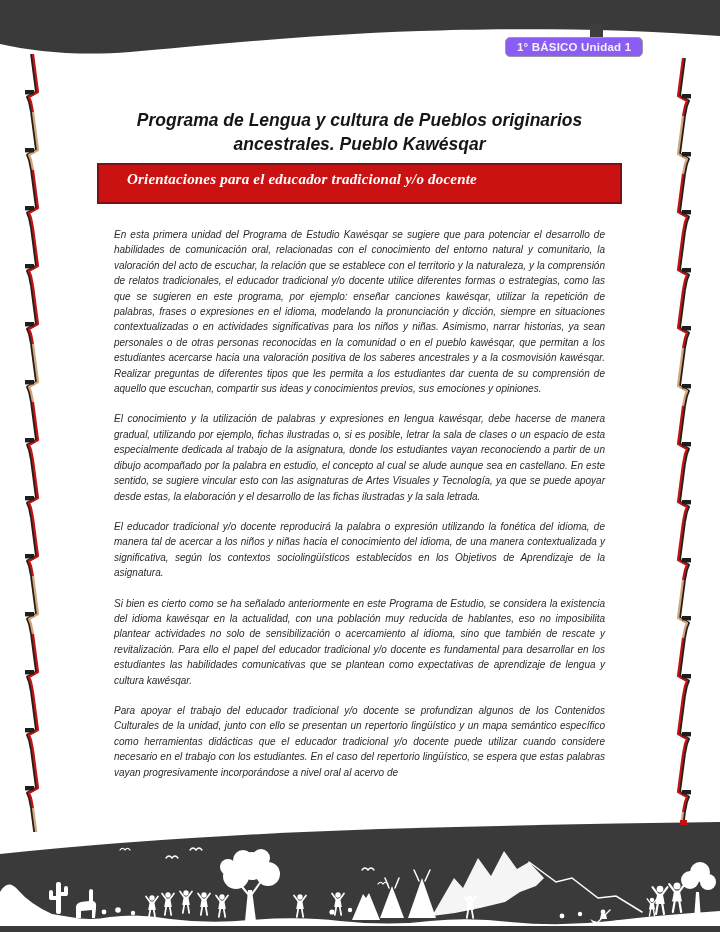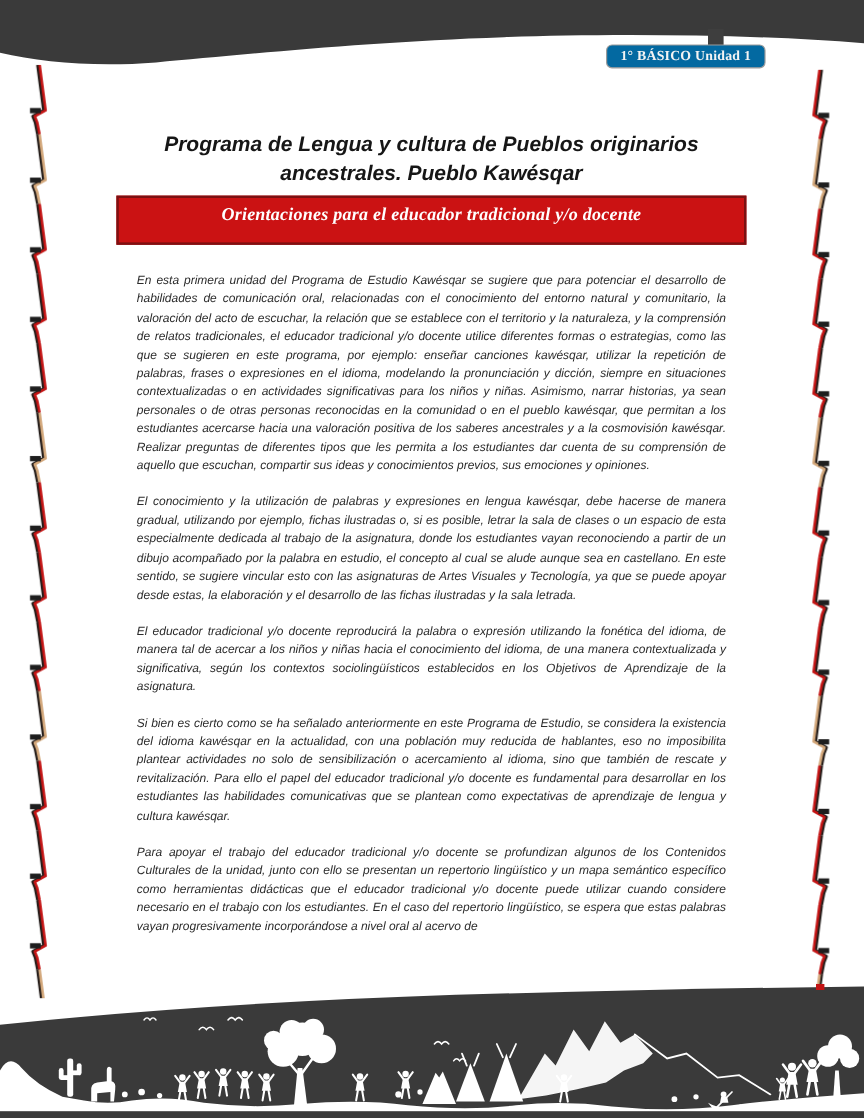--- a/index.html
+++ b/index.html
@@ -1,33 +1,33 @@
 <!DOCTYPE html>
 <html><head>
 <meta charset="utf-8">
 <style>
   html,body{margin:0;padding:0;}
   body{width:720px;height:932px;overflow:hidden;position:relative;background:#ffffff;
        font-family:"Liberation Sans",sans-serif;}
   
   .top-band{position:absolute;top:0;left:0;z-index:4;}
   .badge-tab{position:absolute;left:590px;top:24px;width:13px;height:16px;background:#3e3e3e;z-index:5;}
-  .unit-badge{position:absolute;left:505px;top:37px;z-index:6;background:#0369a1;
+  .unit-badge{position:absolute;left:505px;top:37px;z-index:6;background:#8b5cf6;
       border:1px solid #9b9b9b;border-radius:5px;padding:3px 11px;color:#f3f3f3;
-      font-size:11.5px;font-weight:bold;letter-spacing:.2px;white-space:nowrap;font-family:Liberation Serif, serif;}
+      font-size:11.5px;font-weight:bold;letter-spacing:.2px;white-space:nowrap;}
   
   .border-left{position:absolute;left:24px;top:54px;z-index:2;}
   .border-right{position:absolute;right:28px;top:58px;z-index:2;transform:scaleX(-1);}
   
   .content{position:absolute;left:97px;right:98px;top:0;z-index:1;font-style:italic;}
   .page-title{margin:108px auto 0;width:490px;text-align:center;font-size:17.5px;
       line-height:24px;font-weight:bold;color:#161616;}
   .section-banner{margin-top:7px;background:#cb1213;border:2px solid #7c1012;
       padding:6px 28px 14px;color:#ffffff;font-family:"Liberation Serif",serif;
-      font-weight:bold;font-size:15px;letter-spacing:.2px;text-align:center;}
+      font-weight:bold;font-size:15px;letter-spacing:.2px;}
   .body-text p{margin:15px 17px 0;font-size:10px;line-height:15.4px;text-align:justify;
       color:#2b2b2b;}
   .body-text p:first-child{margin-top:23px;}
   
   .bottom-band{position:absolute;left:0;bottom:0;z-index:5;}
 </style>
 </head>
 <body>
 
 <svg class="top-band" width="720" height="64" viewBox="0 0 720 64" aria-hidden="true">

